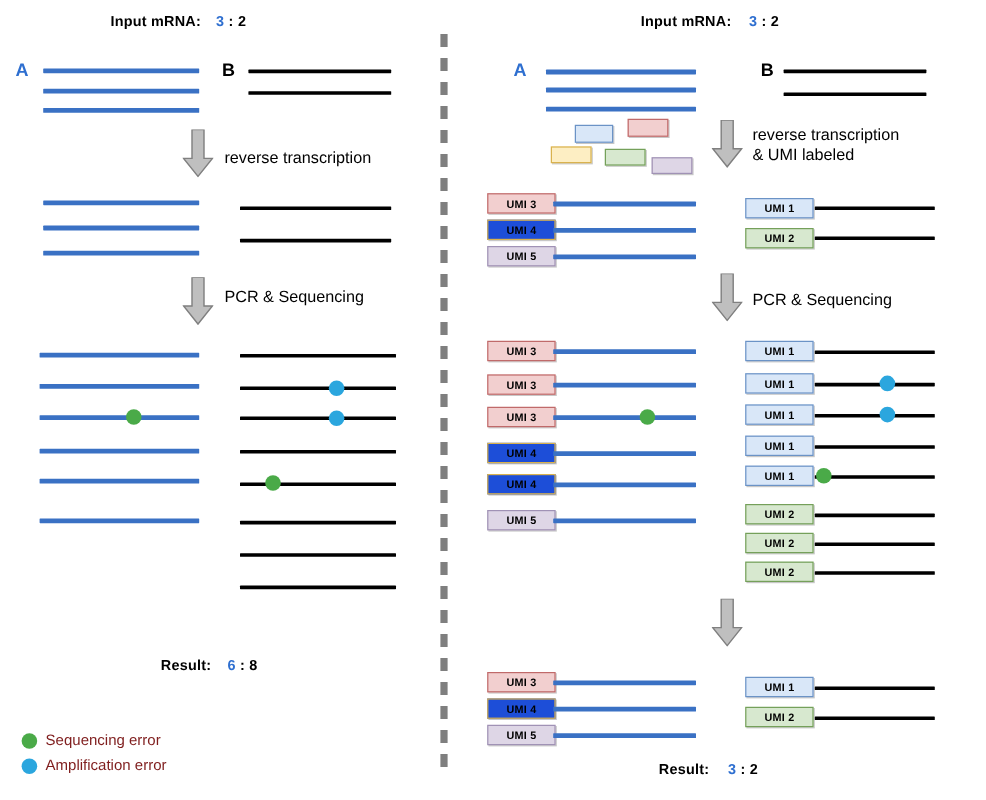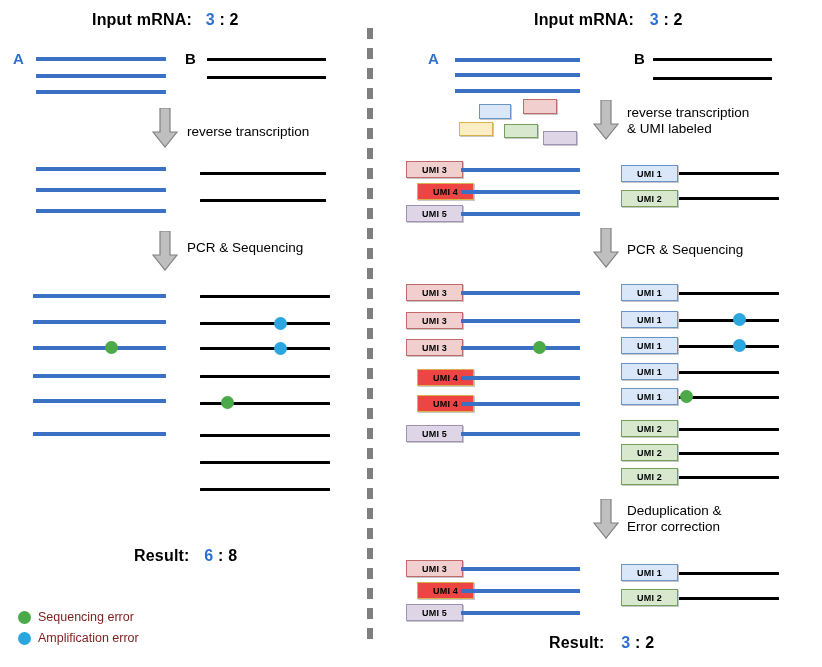--- a/index.html
+++ b/index.html
@@ -14,21 +14,21 @@
   .abs{position:absolute;}
 
   
   #divider{
     left:367px;top:28px;width:6px;height:618px;
     background:repeating-linear-gradient(to bottom,#7f7f7f 0px,#7f7f7f 11px,transparent 11px,transparent 20px);
   }
 
   
   .heading{
-    font-size:16px;font-weight:bold;color:#000;white-space:nowrap;letter-spacing:0.2px;
+    font-size:12px;font-weight:bold;color:#000;white-space:nowrap;letter-spacing:0.2px;
   }
   .heading .num-blue{color:#2e6fd0;}
   .heading .sep{color:#000;}
 
   
   .mol-label{font-size:15px;font-weight:bold;white-space:nowrap;}
   .mol-a{color:#2e6fd0;}
   .mol-b{color:#000000;}
 
   
@@ -56,21 +56,21 @@
     box-sizing:border-box;
     display:flex;align-items:center;justify-content:center;
     font-size:9px;font-weight:bold;color:#000;
     letter-spacing:0.2px;
     border:1px solid rgba(0,0,0,.35);
     box-shadow:1px 1px 0 rgba(0,0,0,.22);
   }
   .umi1{background:#d9e7f8;border-color:#6b93c6;}
   .umi2{background:#d7e8cf;border-color:#75a05a;}
   .umi3{background:#f2cfcf;border-color:#c06a6a;}
-  .umi4{background:#ef4444;border-color:#d9b24e;margin-left:11px;}
+  .umi4{background:#1d4ed8;border-color:#d9b24e;}
   .umi5{background:#ded6e6;border-color:#a092b5;}
 
   
   .chip{
     box-sizing:border-box;
     border:1px solid rgba(0,0,0,.35);
     box-shadow:1px 1px 0 rgba(0,0,0,.22);
   }
 
   
@@ -246,22 +246,20 @@
   <div class="abs umi umi2" style="left:248px;top:444px;">UMI 2</div>
   <div class="abs strand black" style="left:306px;top:452px;width:100px;"></div>
   <div class="abs umi umi2" style="left:248px;top:468px;">UMI 2</div>
   <div class="abs strand black" style="left:306px;top:476px;width:100px;"></div>
 
   <div class="abs arrow" style="left:220px;top:499px;">
     <svg width="26" height="40" viewBox="0 0 26 40">
         <polygon points="8,0 18,0 18,24 25,24 13,39 1,24 8,24" fill="#bfbfbf" stroke="#808080" stroke-width="1.2"></polygon>
       </svg>
   </div>
-  <div class="abs step-text" style="left:254px;top:503px;">Deduplication &amp;
-Error correction</div>
 
   <div class="abs umi umi3" style="left:33px;top:560px;">UMI 3</div>
   <div class="abs strand blue" style="left:88px;top:567px;width:119px;"></div>
   <div class="abs umi umi4" style="left:33px;top:582px;">UMI 4</div>
   <div class="abs strand blue" style="left:88px;top:589px;width:119px;"></div>
   <div class="abs umi umi5" style="left:33px;top:604px;">UMI 5</div>
   <div class="abs strand blue" style="left:88px;top:611px;width:119px;"></div>
 
   <div class="abs umi umi1" style="left:248px;top:564px;">UMI 1</div>
   <div class="abs strand black" style="left:306px;top:572px;width:100px;"></div>

